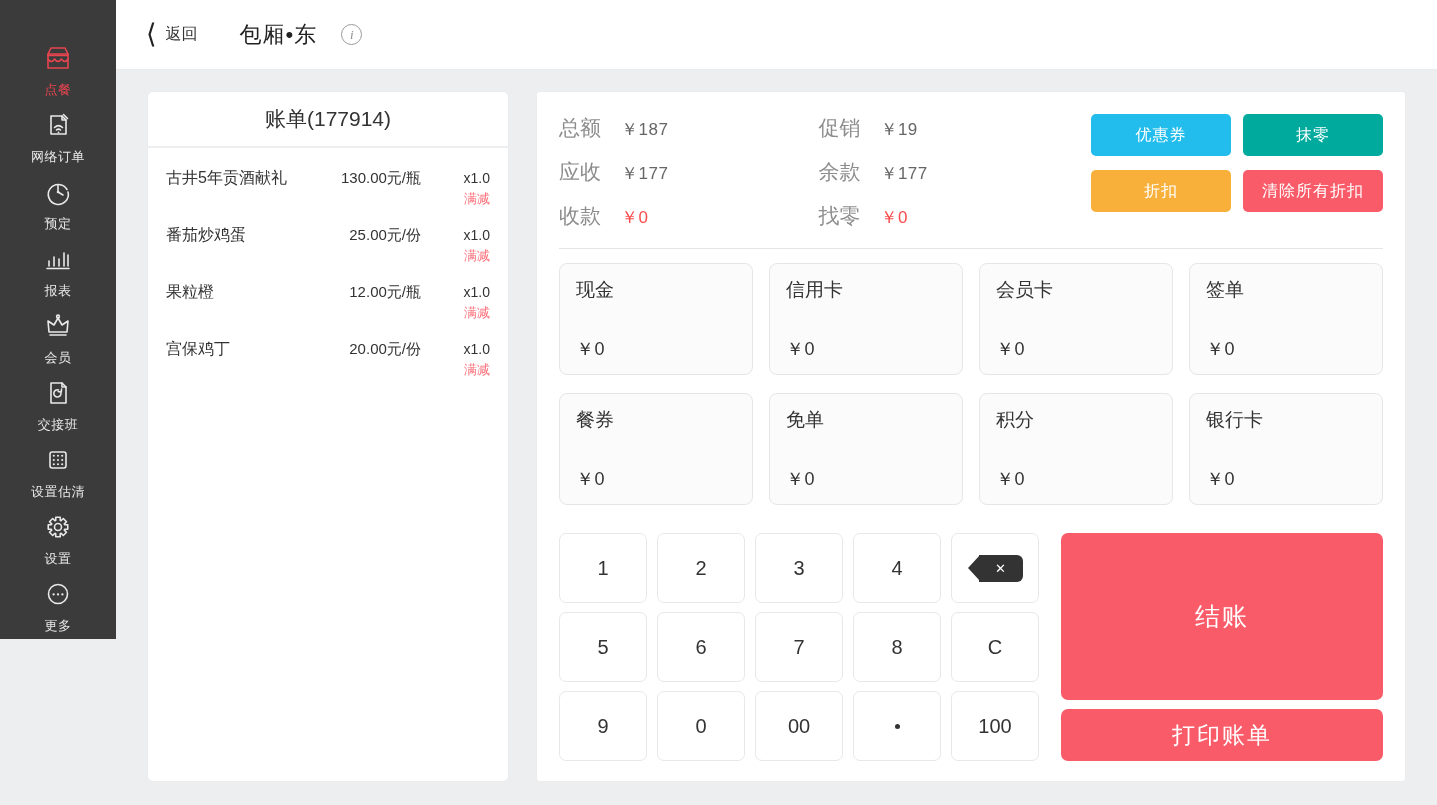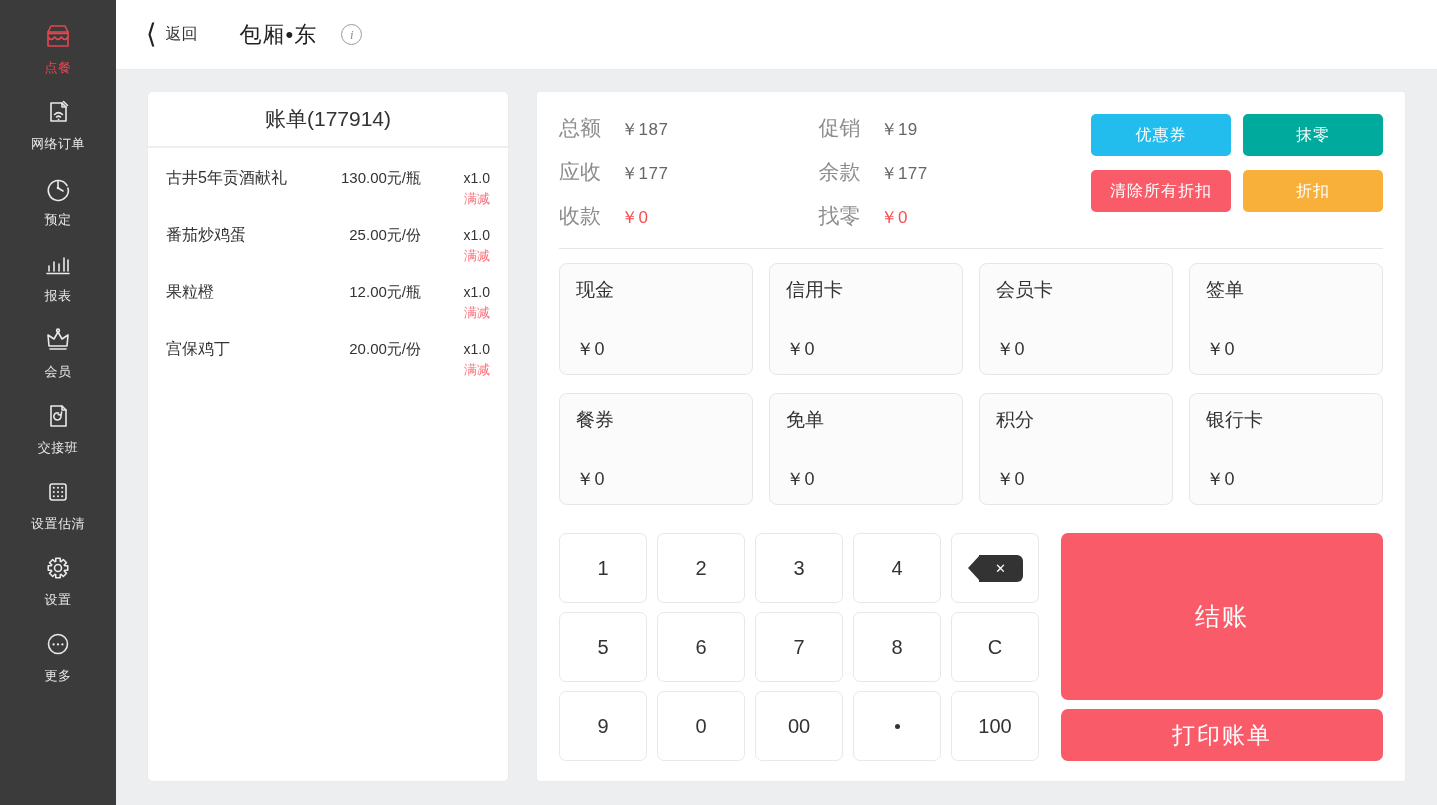--- a/index.html
+++ b/index.html
@@ -6,25 +6,25 @@
   html, body {
     width: 1437px; height: 805px;
     background: #eceef0;
     font-family: "Liberation Sans", "DejaVu Sans", sans-serif;
     overflow: hidden;
   }
   #app { display: flex; width: 1437px; height: 805px; }
 
   
   .sidebar {
-    width: 116px; height: 805px;
+    width: 116px; height: 639px;
     background: #3b3b3b;
     display: flex; flex-direction: column;
     align-items: flex-start;
-    padding-top: 10px;
+    padding-top: 36px;
     flex: none;
   }
   .nav-item {
     width: 116px; height: 76px;
     display: flex; flex-direction: column;
     align-items: center; justify-content: center;
     color: #e9e9e9;
     cursor: pointer;
   }
   .nav-item .ic { height: 34px; display: flex; align-items: center; justify-content: center; }
@@ -391,22 +391,22 @@
                 <span class="sum-v red">￥0</span>
               </div>
               <div class="sum-cell">
                 <span class="sum-k">找零</span>
                 <span class="sum-v red">￥0</span>
               </div>
             </div>
           <div class="action-grid" id="action-grid">
               <button class="act-btn" style="background: rgb(34, 189, 236);">优惠券</button>
               <button class="act-btn" style="background: rgb(0, 171, 158);">抹零</button>
+              <button class="act-btn" style="background: rgb(249, 176, 58);">折扣</button>
               <button class="act-btn" style="background: rgb(250, 91, 104);">清除所有折扣</button>
-              <button class="act-btn" style="background: rgb(249, 176, 58);">折扣</button>
             </div>
         </div>
 
         <div class="divider"></div>
 
         <div class="pay-grid" id="pay-grid">
             <div class="pay-tile">
               <div class="pt-name">现金</div>
               <div class="pt-amt">￥0</div>
             </div>

